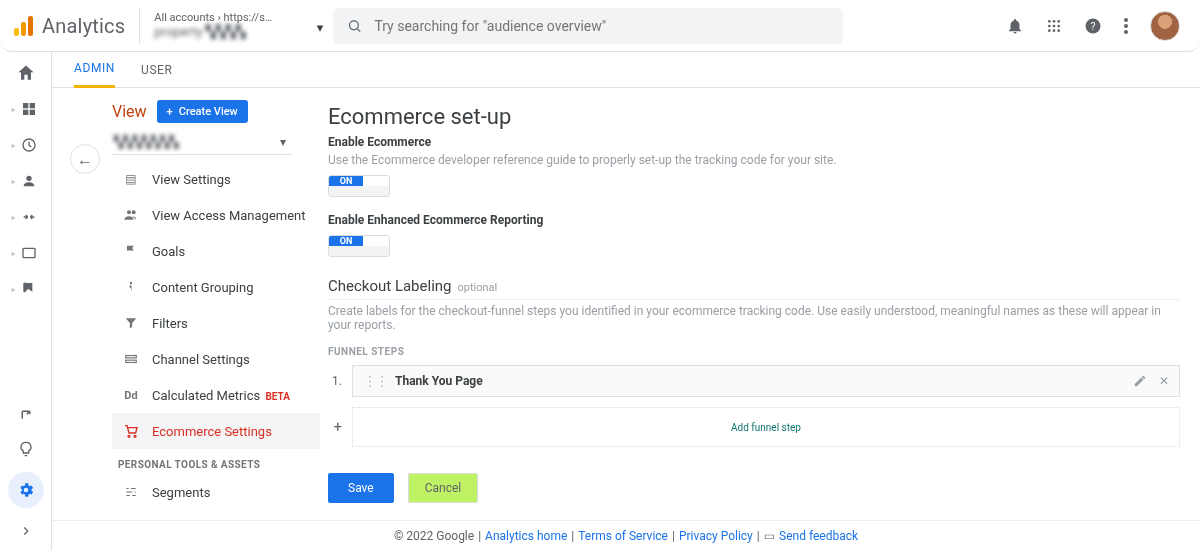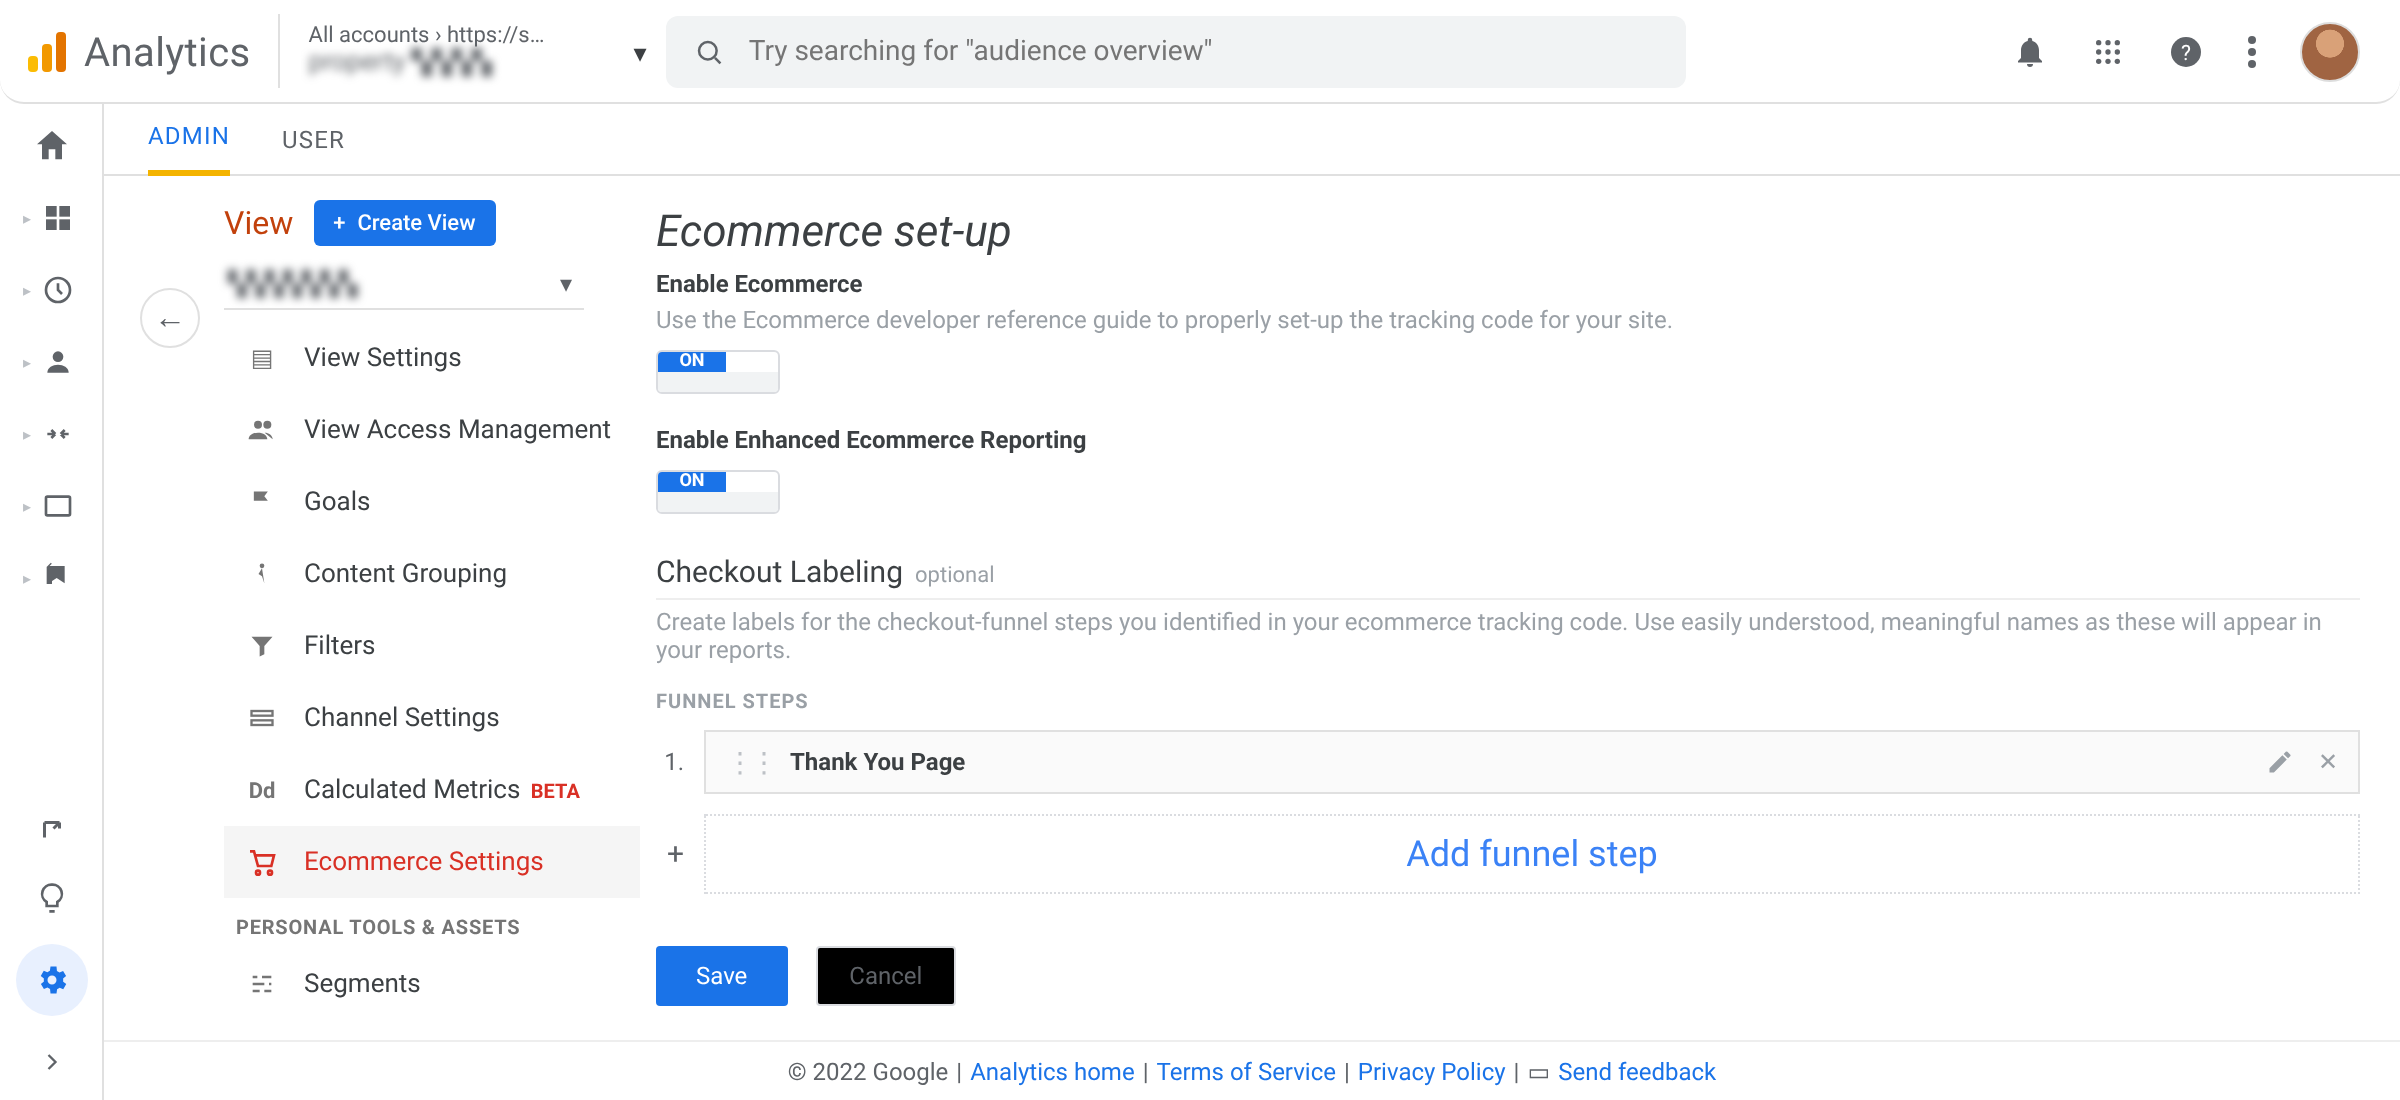--- a/index.html
+++ b/index.html
@@ -42,44 +42,44 @@
 .nav-list { margin-left:52px; display:flex; flex-direction:column; }
 .nav-item { display:flex; align-items:center; gap:12px; height:36px; padding:0 10px; cursor:pointer; border-radius:0;}
 .nav-item.active { background:#f5f5f5; color:#d93025; }
 .nav-item.active .ni-label { color:#d93025; }
 .ni-icon { width:18px; color:#757575; display:flex; justify-content:center;}
 .nav-item.active .ni-icon { color:#d93025;}
 .ni-label { font-size:13px; color:#3c4043;}
 .beta { color:#d93025; font-size:10px; font-weight:700; margin-left:2px;}
 .group-hdr { font-size:10px; font-weight:700; color:#757575; letter-spacing:.4px; margin:10px 0 4px 58px;}
 .main { flex:1; padding:16px 20px 6px 0; overflow:auto;}
-h1 { font-size:22px; font-weight:400; color:#3c4043; margin-bottom:6px;font-style:italic;}
+h1 { font-size:22px; font-weight:400; color:#3c4043; margin-bottom:6px;}
 .sect-title { font-size:12px; font-weight:700; color:#3c4043; margin-top:4px;}
 .help { font-size:12px; color:#9aa0a6; margin-top:4px;}
 .toggle { margin-top:8px; width:62px; height:22px; border:1px solid #dadce0; border-radius:3px; display:flex; overflow:hidden; cursor:pointer;flex-direction:column;}
 .toggle .on { width:34px; background:#1a73e8; color:#fff; font-size:9px; font-weight:700; display:flex; align-items:center; justify-content:center;}
 .toggle .off { flex:1; background:#f1f3f4;}
 .sect2 { margin-top:16px;}
 .chk-head { display:flex; align-items:baseline; gap:6px; border-bottom:1px solid #eee; padding-bottom:4px; margin-top:20px;}
 .chk-head h2 { font-size:15px; font-weight:400; color:#3c4043;}
 .chk-head .opt { font-size:11px; color:#9aa0a6;}
 .funnel-label { font-size:10px; font-weight:700; color:#9aa0a6; letter-spacing:.5px; margin-top:14px;}
 .step-row { display:flex; align-items:center; margin-top:8px; gap:10px;}
 .step-num { width:14px; text-align:right; color:#5f6368; font-size:12px;}
 .step-box { flex:1; height:32px; border:1px solid #e0e0e0; background:#fafafa; display:flex; align-items:center; padding:0 10px; gap:8px; font-size:12px; color:#3c4043;}
 .drag-dots { color:#bdc1c6; letter-spacing:-2px; font-size:14px; cursor:grab;}
 .step-name { font-weight:700;}
 .step-actions { margin-left:auto; display:flex; gap:12px; color:#9aa0a6;}
 .step-actions span { cursor:pointer;}
 .add-row { display:flex; align-items:center; gap:10px; margin-top:10px;}
 .plus { width:14px; text-align:right; color:#5f6368; font-size:15px;}
-.add-box { flex:1; height:40px; border:1px dotted #dadce0; display:flex; align-items:center; justify-content:center; color:#3b82f6; font-size:18px; cursor:pointer;}
+.add-box { flex:1; height:40px; border:1px dotted #dadce0; display:flex; align-items:center; justify-content:center; color:#0f766e; font-size:10px; cursor:pointer;}
 .btns { margin-top:26px; display:flex; gap:14px;}
 .btn-save { background:#1a73e8; color:#fff; border:0; padding:7px 20px; font-size:12px; border-radius:2px; cursor:pointer;}
-.btn-cancel { background:#000000; border:1px solid #dadce0; padding:7px 16px; font-size:12px; border-radius:2px; color:#5f6368; cursor:pointer;}
+.btn-cancel { background:#bef264; border:1px solid #dadce0; padding:7px 16px; font-size:12px; border-radius:2px; color:#5f6368; cursor:pointer;}
 .footer { height:30px; border-top:1px solid #eee; display:flex; align-items:center; justify-content:center; font-size:12px; color:#5f6368; gap:4px;}
 .footer a { color:#1a73e8; text-decoration:none; cursor:pointer;}
 svg { display:block; }
 </style>
 </head>
 <body>
 
 <div class="topbar">
   <div class="logo">
     <div class="logo-mark">

